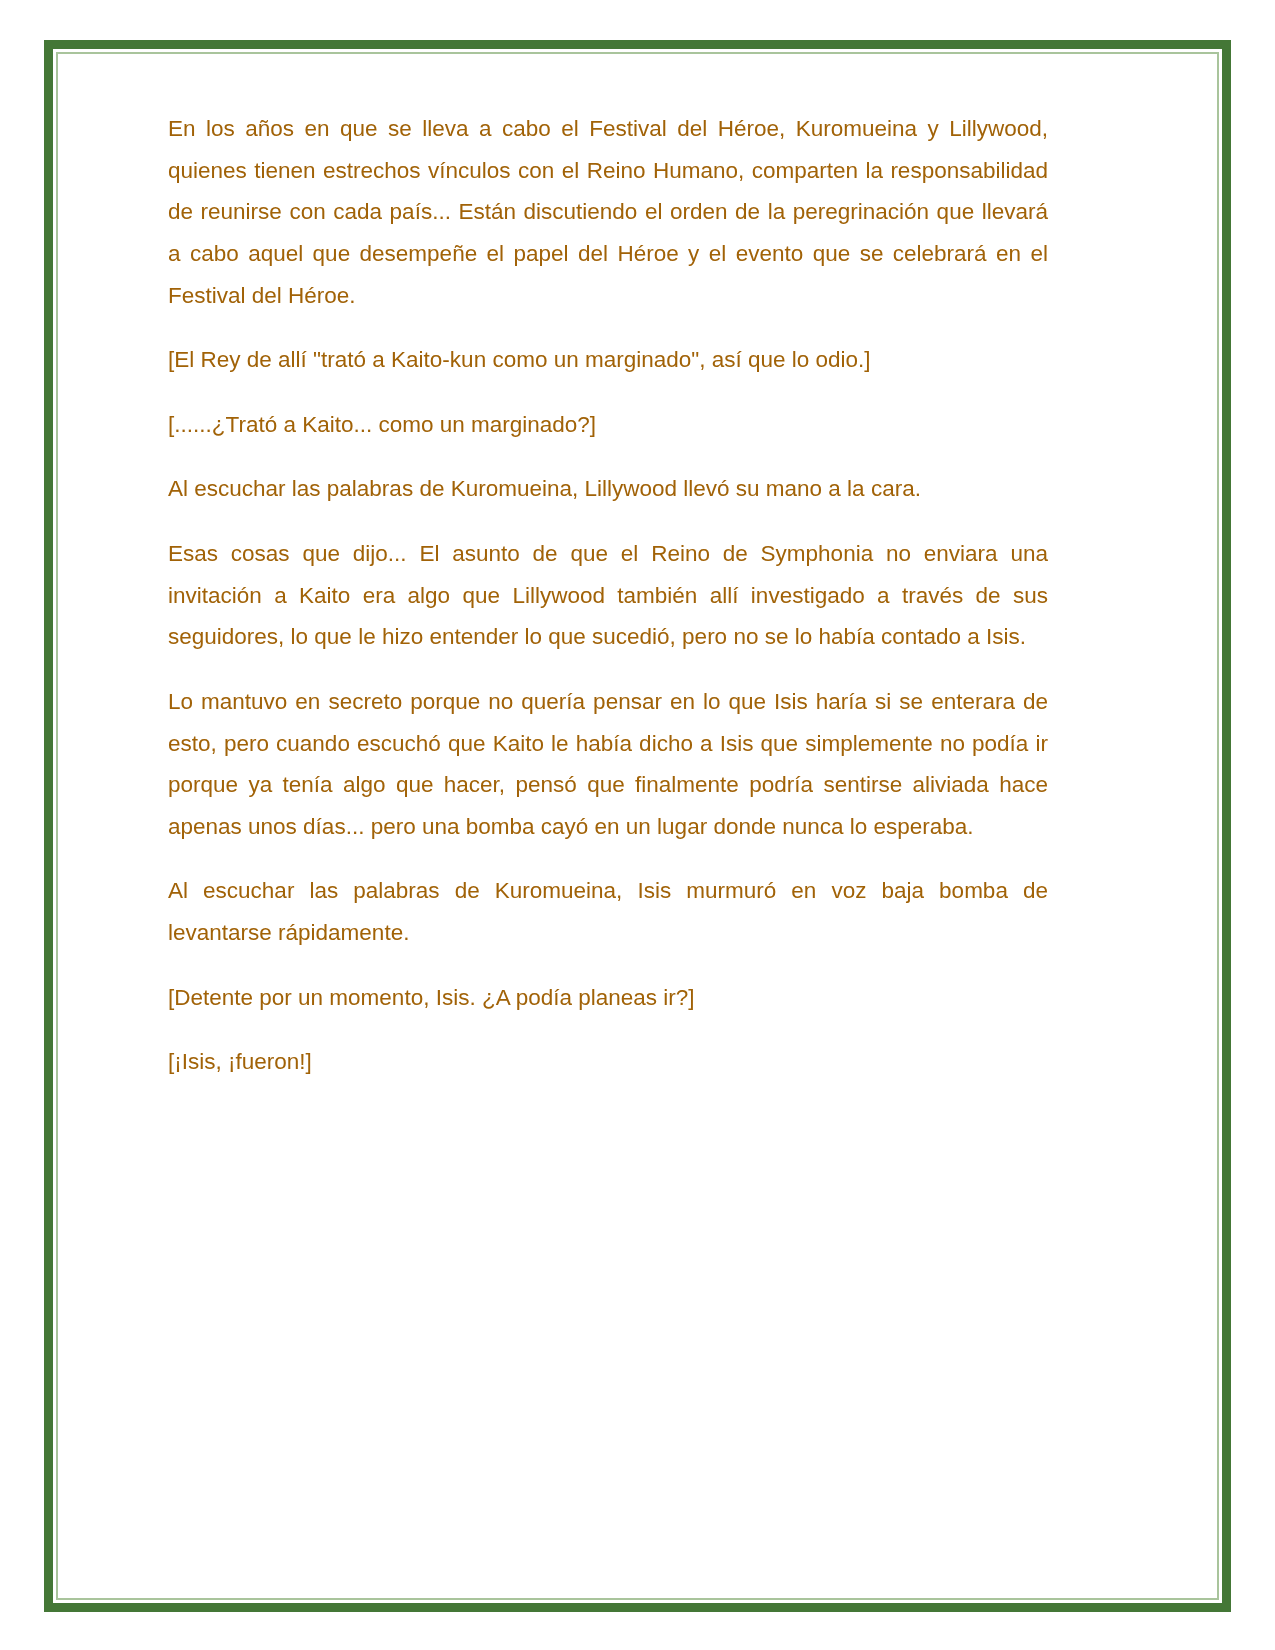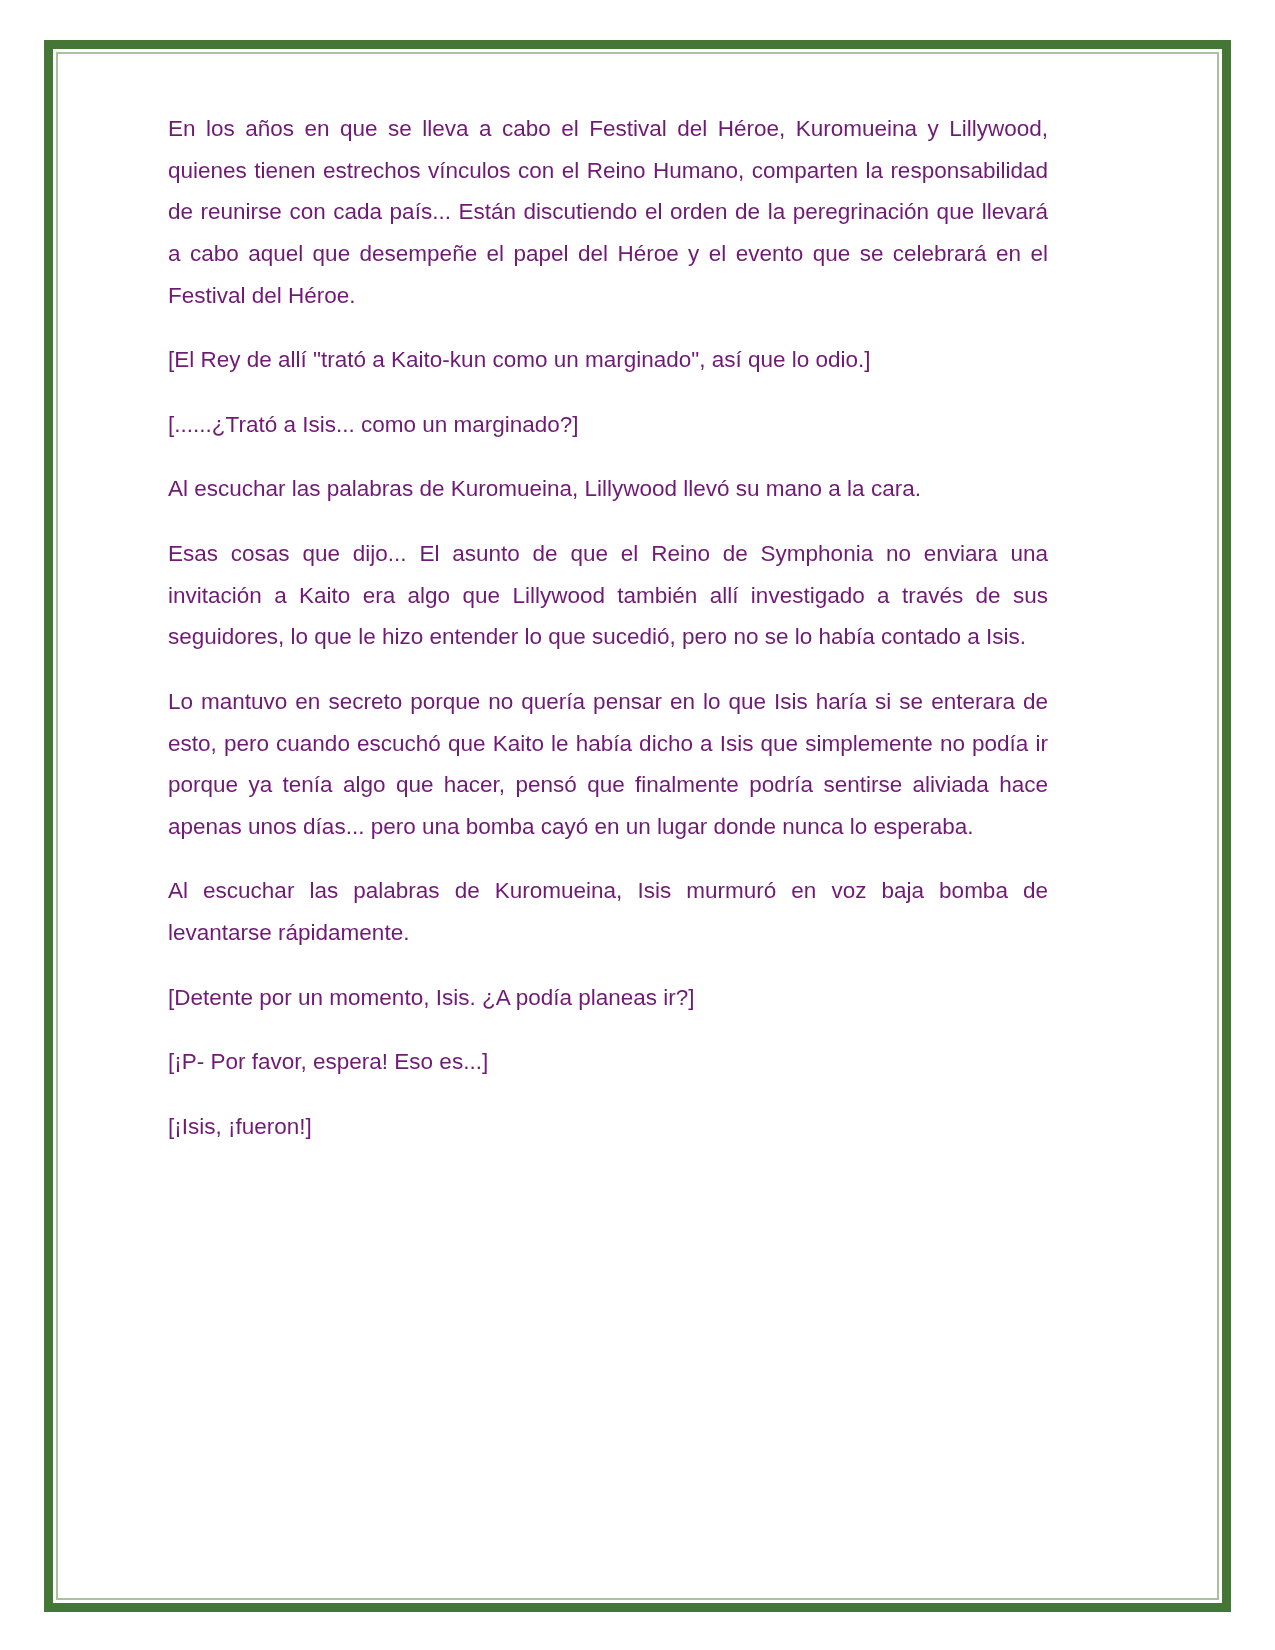--- a/index.html
+++ b/index.html
@@ -36,21 +36,21 @@
     right: 3px;
     bottom: 3px;
     border: 2px solid #a9c49c;
     box-sizing: border-box;
   }
   .content {
     position: absolute;
     top: 108px;
     left: 168px;
     width: 880px;
-    color: #701a75;
+    color: #a16207;
     font-size: 22.5px;
     line-height: 1.85;
   }
   .content p {
     margin: 0 0 23px 0;
     text-align: justify;
     text-justify: inter-word;
   }
   .content p.dialogue {
     text-align: left;
@@ -60,22 +60,21 @@
 <body>
 
 <div class="page">
   <div class="frame-outer">
     <div class="frame-inner"></div>
   </div>
 
   <div class="content">
     <p>En los años en que se lleva a cabo el Festival del Héroe, Kuromueina y Lillywood, quienes tienen estrechos vínculos con el Reino Humano, comparten la responsabilidad de reunirse con cada país... Están discutiendo el orden de la peregrinación que llevará a cabo aquel que desempeñe el papel del Héroe y el evento que se celebrará en el Festival del Héroe.</p>
     <p class="dialogue">[El Rey de allí "trató a Kaito-kun como un marginado", así que lo odio.]</p>
-    <p class="dialogue">[......¿Trató a Isis... como un marginado?]</p>
+    <p class="dialogue">[......¿Trató a Kaito... como un marginado?]</p>
     <p>Al escuchar las palabras de Kuromueina, Lillywood llevó su mano a la cara.</p>
     <p>Esas cosas que dijo... El asunto de que el Reino de Symphonia no enviara una invitación a Kaito era algo que Lillywood también allí investigado a través de sus seguidores, lo que le hizo entender lo que sucedió, pero no se lo había contado a Isis.</p>
     <p>Lo mantuvo en secreto porque no quería pensar en lo que Isis haría si se enterara de esto, pero cuando escuchó que Kaito le había dicho a Isis que simplemente no podía ir porque ya tenía algo que hacer, pensó que finalmente podría sentirse aliviada hace apenas unos días... pero una bomba cayó en un lugar donde nunca lo esperaba.</p>
     <p>Al escuchar las palabras de Kuromueina, Isis murmuró en voz baja bomba de levantarse rápidamente.</p>
     <p class="dialogue">[Detente por un momento, Isis. ¿A podía planeas ir?]</p>
-    <p class="dialogue">[¡P- Por favor, espera! Eso es...]</p>
     <p class="dialogue">[¡Isis, ¡fueron!]</p>
   </div>
 </div>
 
 </body></html>

